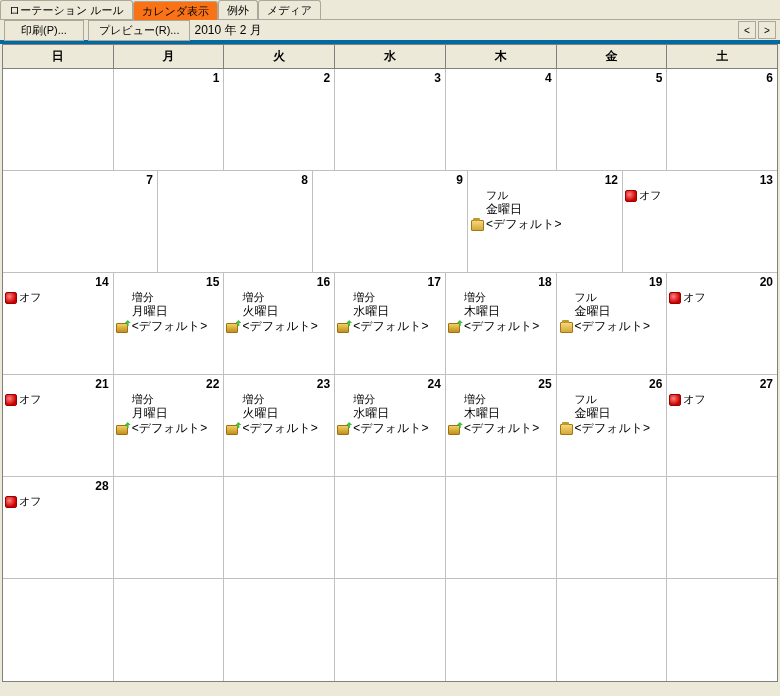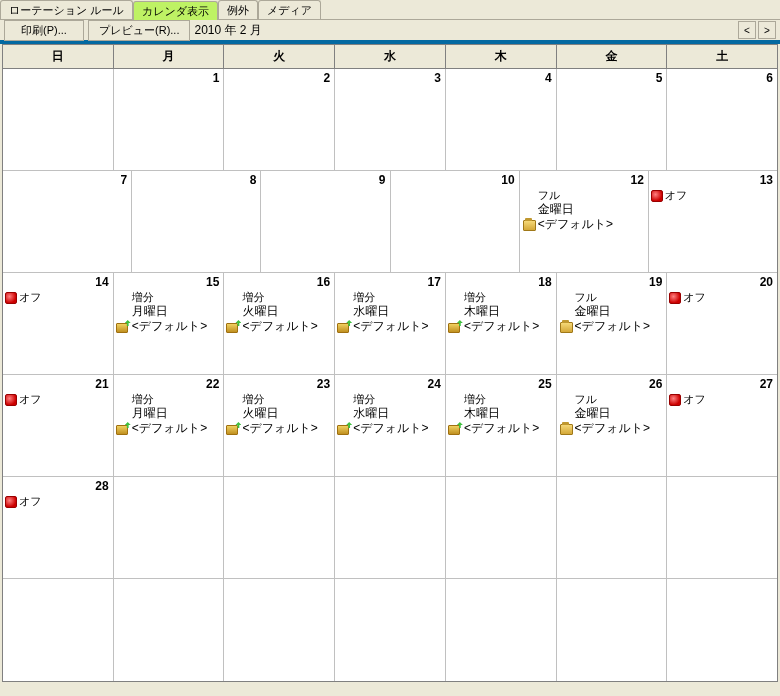--- a/index.html
+++ b/index.html
@@ -21,21 +21,21 @@
       padding: 2px 8px;
       border: 1px solid #aca899;
       border-bottom: none;
       background: #ece9d8;
       margin-right: 0;
       font-size: 11px;
       cursor: pointer;
       border-radius: 3px 3px 0 0;
     }
     .tab.active {
-      background: #bef264;
+      background: #f97316;
       position: relative;
       top: 1px;
     }
     .toolbar {
       display: flex;
       align-items: center;
       height: 24px;
       background: #ece9d8;
       padding: 2px 4px;
       border-bottom: 4px solid #0369a1;
@@ -233,23 +233,20 @@
         <div class="cal-cell">
           <div class="day-num">7</div>
         </div>
         <div class="cal-cell">
           <div class="day-num">8</div>
         </div>
         <div class="cal-cell">
           <div class="day-num">9</div>
         </div>
         <div class="cal-cell">
-          <div class="day-num">10</div>
-        </div>
-        <div class="cal-cell">
           <div class="day-num">12</div>
           <div class="entry">
             <span class="entry-icon icon-full"></span>
             <div class="entry-text">
               <div class="entry-label">フル</div>
               <div class="entry-sub">金曜日</div>
               <div class="entry-sub">&lt;デフォルト&gt;</div>
             </div>
           </div>
         </div>

